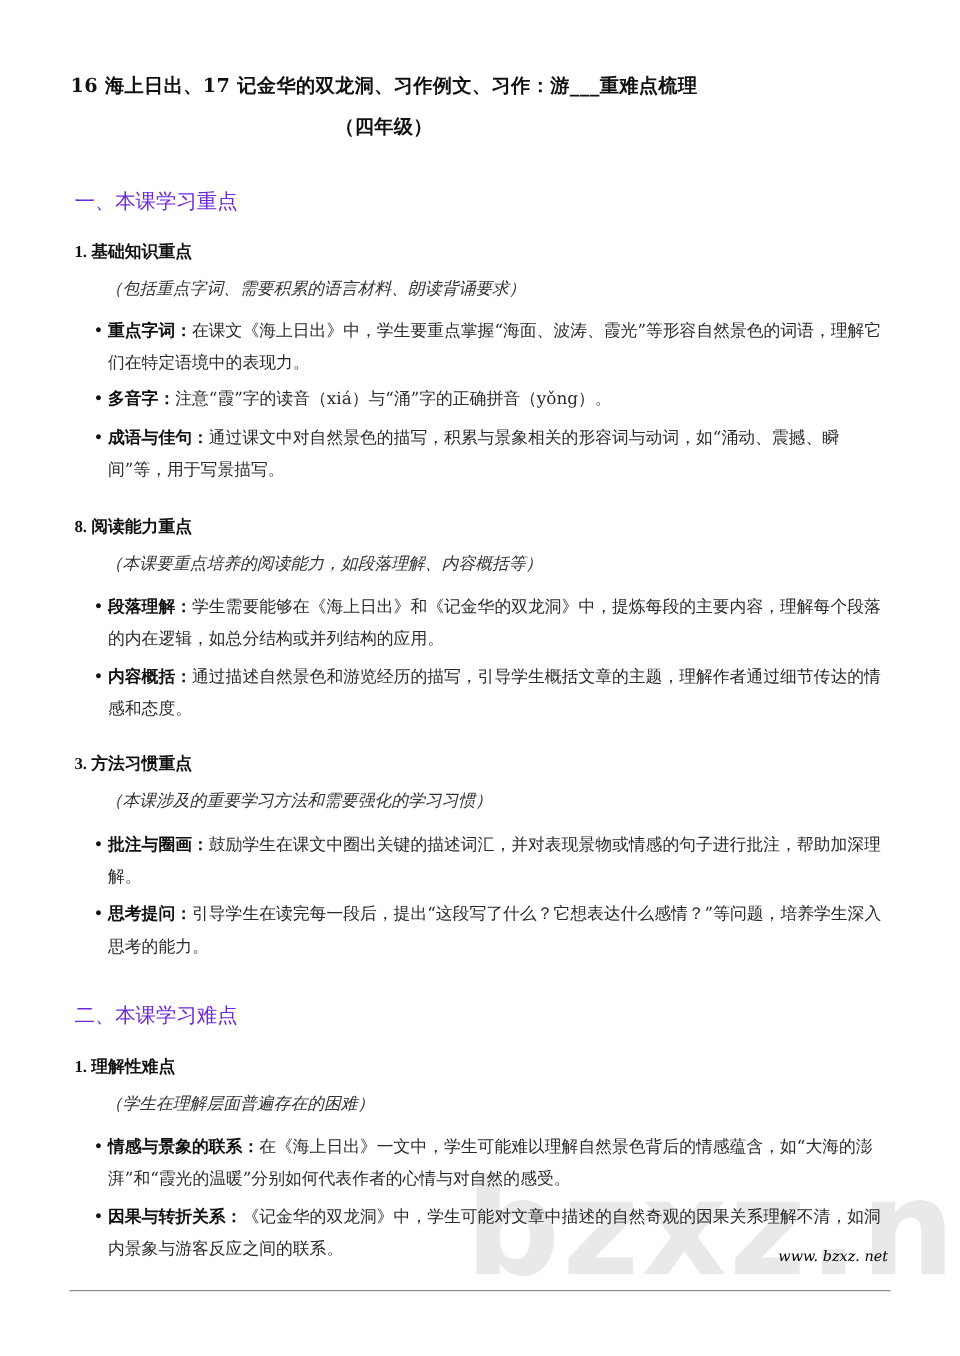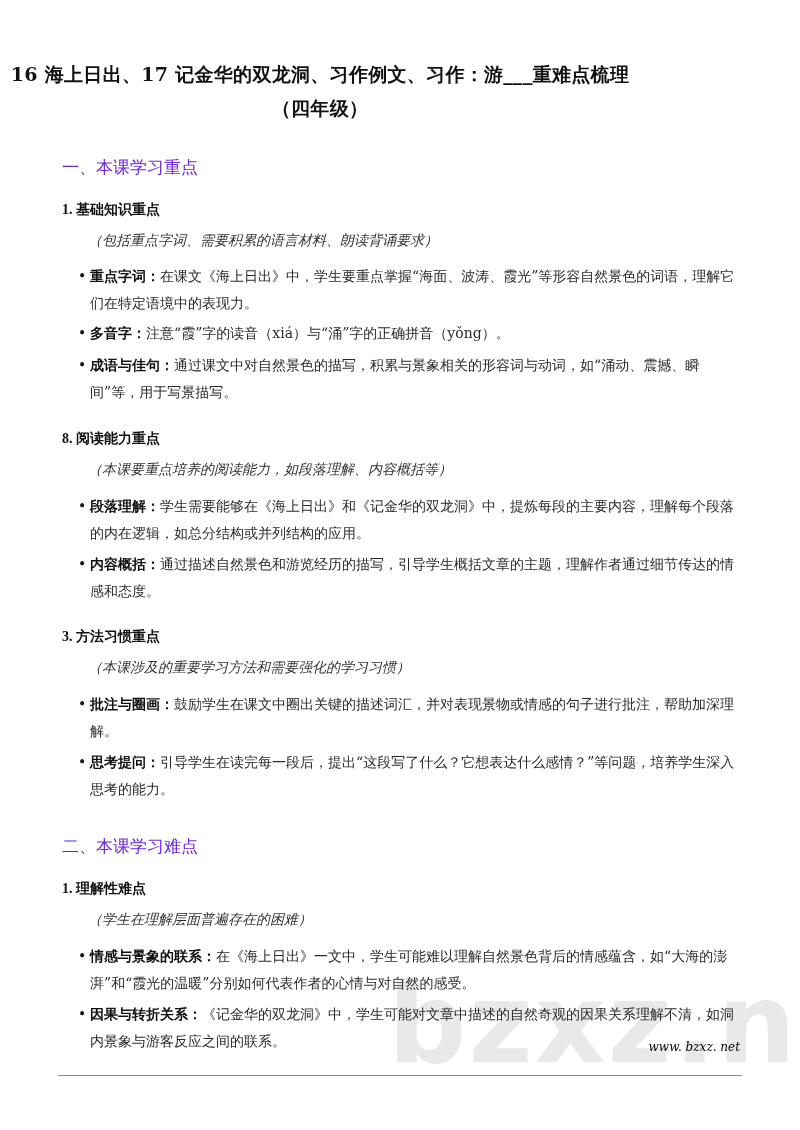--- a/index.html
+++ b/index.html
@@ -1,20 +1,20 @@
 <!DOCTYPE html>
 <html><head>
 <meta charset="utf-8">
 <style>
   html, body { margin:0; padding:0; background:#ffffff; }
   body { width:800px; height:1130px; position:relative; overflow:hidden;
          font-family:"DejaVu Serif","Liberation Serif",serif; color:#1e1e1e; }
   .page { position:absolute; left:0; top:0; width:800px; height:1130px; }
   .title { position:absolute; left:0; width:640px; text-align:center;
-           font-size:19px; font-weight:bold; color:#111; letter-spacing:0.3px; }
+           font-size:16px; font-weight:bold; color:#111; letter-spacing:0.3px; }
   .t1 { top:62px; }
   .t2 { top:96px; }
   .h1 { position:absolute; left:62px; font-size:17px; font-weight:normal; color:#6d28d9; }
   .h2 { position:absolute; left:62px; font-size:14px; font-weight:bold; color:#111;font-family:Liberation Serif, serif; }
   .note { position:absolute; left:88px; font-size:14px; color:#333;font-style:italic; }
   .bullet { position:absolute; left:78px; width:662px; font-size:14px; line-height:27px; color:#2a2a2a; }
   .bullet .dot { position:absolute; left:0; top:0; font-size:14px; color:#111; }
   .bullet .txt { display:block; padding-left:12px; }
   .bullet .lbl { font-weight:bold; color:#111; }
   .watermark { position:absolute; left:388px; top:960px; font-family:"DejaVu Sans","Liberation Sans",sans-serif;

